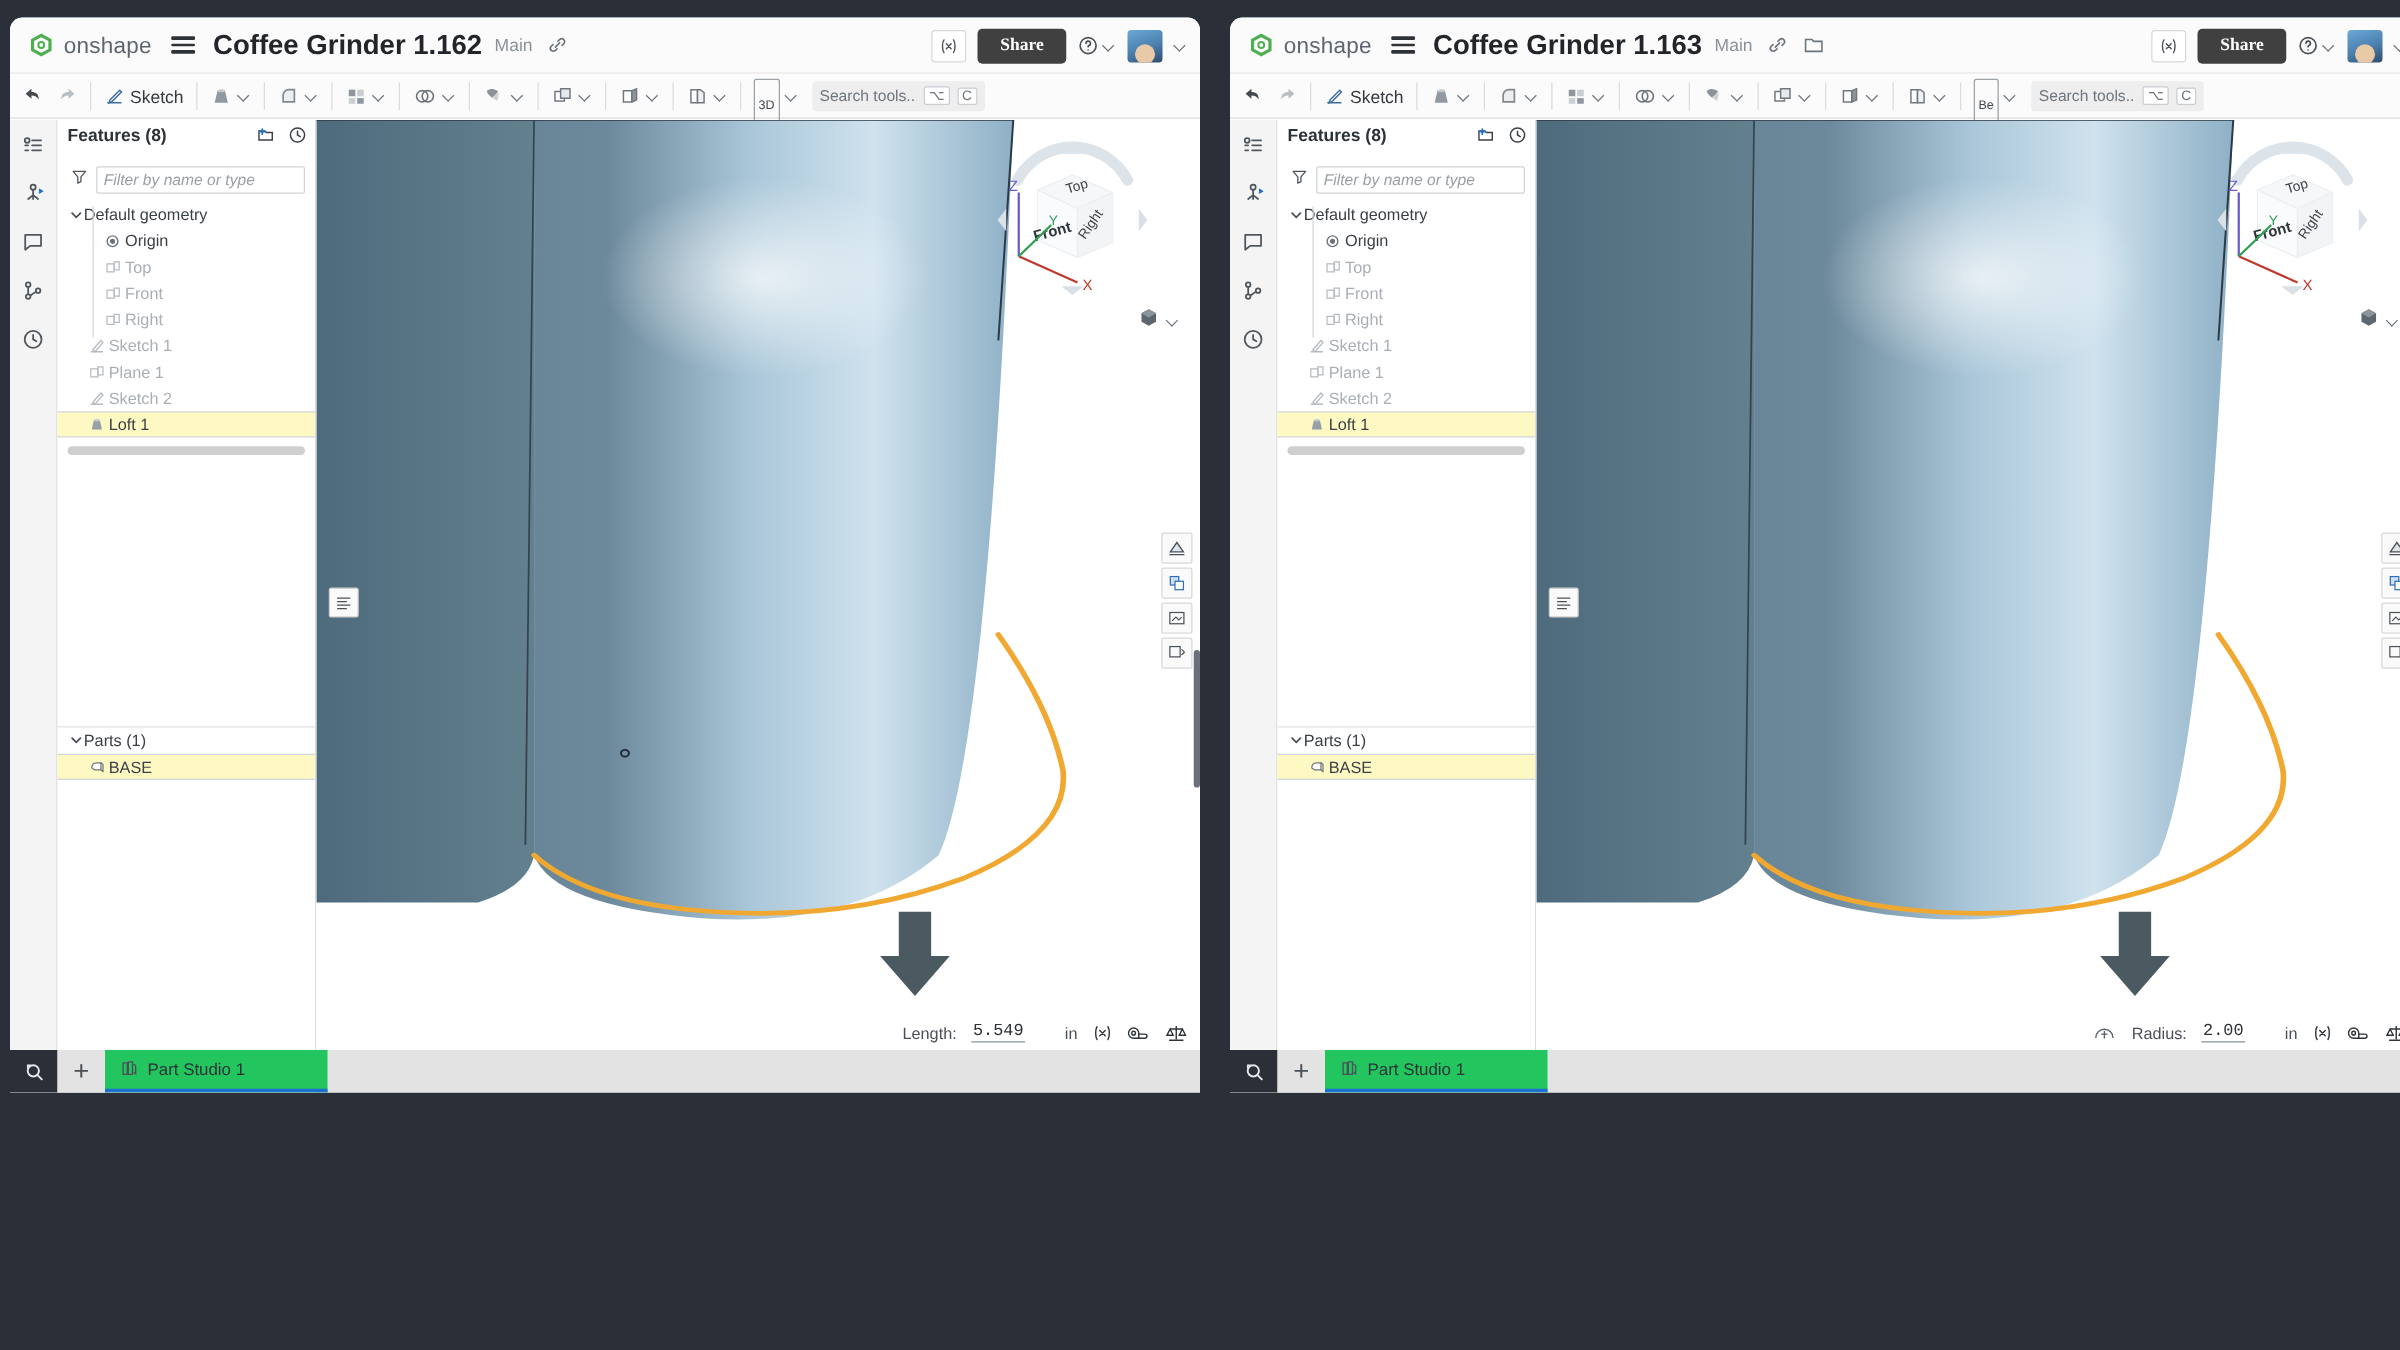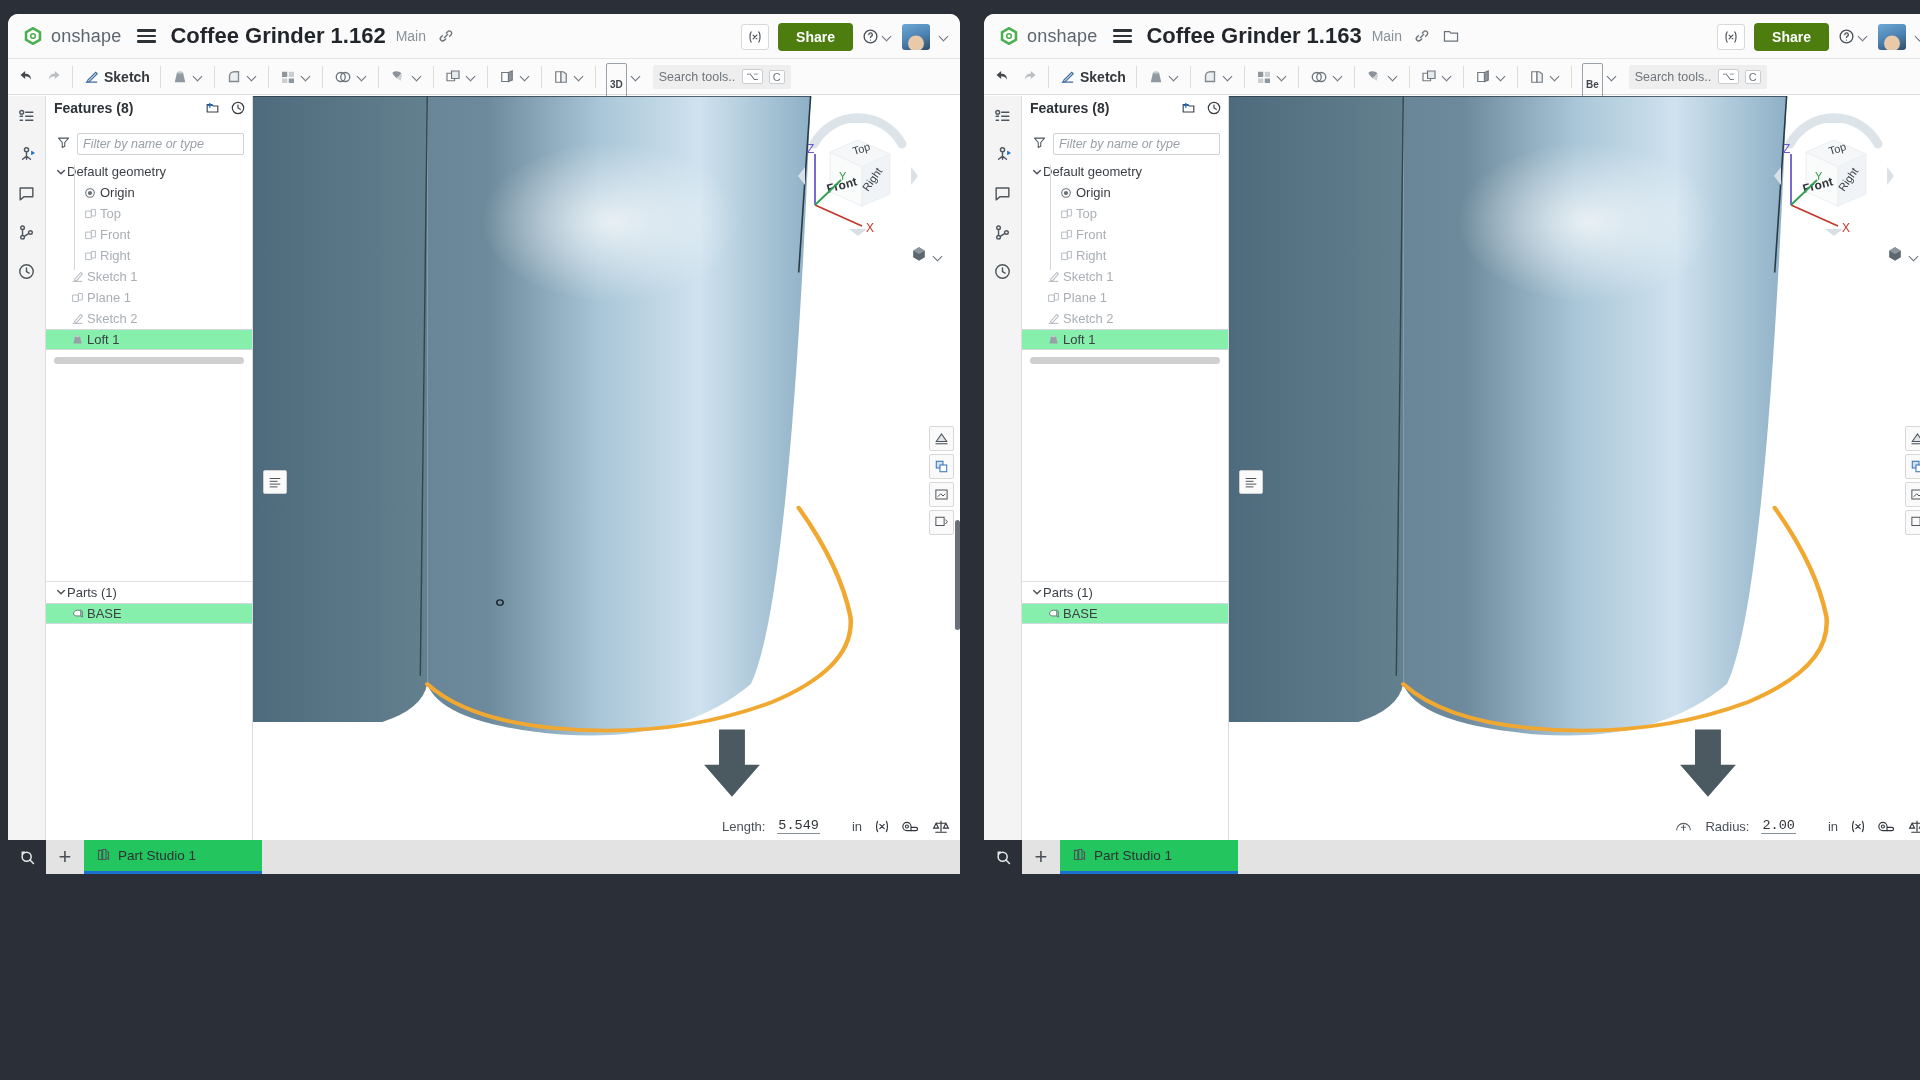--- a/index.html
+++ b/index.html
@@ -28,34 +28,34 @@
   .logo-mark { width: 22px; height: 22px; flex: 0 0 auto; }
   .logo-word { font-size: 18px; color: #5d6670; letter-spacing: .2px; margin-left: 7px; font-weight: 400;}
   .hamb { margin-left: 16px; display: flex; flex-direction: column; gap: 3px; cursor: pointer;}
   .hamb i { display: block; width: 19px; height: 2.6px; background: #2e3338; border-radius: 1px; }
   .doc-title { margin-left: 14px; font-size: 22px; font-weight: bold; color: #22262b; white-space: nowrap;}
   .branch { margin-left: 10px; font-size: 14px; color: #8a9199; }
   .hdr-ico { margin-left: 12px; color: #6b737c; display: flex; align-items: center; }
   .hdr-right { position: absolute; right: 10px; top: 0; height: 45px; display: flex; align-items: center; gap: 9px; }
   .icon-btn { width: 28px; height: 26px; display: flex; align-items: center; justify-content: center;
               border: 1px solid #d8d8d8; border-radius: 3px; background: #fff; color: #4a5057; font-size: 13px;}
-  .share-btn { background: #4d7c0f; color: #fff; font-size: 14px; font-weight: bold; border-radius: 4px;
-               padding: 6px 18px; cursor: pointer; }
+  .share-btn { background: #404040; color: #fff; font-size: 14px; font-weight: bold; border-radius: 4px;
+               padding: 6px 18px; cursor: pointer; font-family: Liberation Serif, serif; }
   .help-btn { display:flex; align-items:center; gap:3px; color:#4a5057; font-size: 15px; }
   .avatar { width: 28px; height: 26px; border-radius: 3px; overflow: hidden; position: relative;
             background: linear-gradient(160deg,#6aa9d8 0%,#4b7fae 55%,#2f4c6b 100%); }
   .avatar::after{content:"";position:absolute;left:50%;top:52%;width:16px;height:16px;border-radius:50%;
                  transform:translate(-50%,-10%);background:#e8c9a8;}
 
   
   .tbar { height: 36px; background: #fbfbfb; border-bottom: 1px solid #dcdcdc;
           display: flex; align-items: center; padding-left: 5px; position: relative; gap: 0px;}
   .tbar .sep { width:1px; height:22px; background:#dcdcdc; margin:0 5px; }
   .tb-item { display:flex; align-items:center; gap:4px; padding: 2px 5px; color:#4e555c; cursor:pointer;
-             border-radius:3px;font-weight:bold; }
+             border-radius:3px; }
   .tb-lbl { font-size: 14px; color: #33383d; }
   .cv { width:11px; height:11px; display:inline-block; position:relative; flex:0 0 auto;}
   .cv::after{content:"";position:absolute;left:1px;top:2px;width:6px;height:6px;border-right:1.7px solid #6b737c;
              border-bottom:1.7px solid #6b737c;transform:rotate(45deg);}
   .sicon{flex:0 0 auto; display:flex; align-items:center; justify-content:center;}
   .badge3d{border:1px solid #9aa1a8;border-radius:2px;font-size:10px;padding:16px 3px;color:#41474d;line-height:1;margin-top:16px;}
   .search-box { margin-left: 6px; background:#eeeeee; border-radius:3px; height:24px; width:138px;
                 display:flex; align-items:center; padding:0 6px; gap:6px;}
   .search-box .ph { font-size:12.5px; color:#6e757c; white-space:nowrap; overflow:hidden;}
   .kbd { font-size:11px; color:#6e757c; border:1px solid #c9ced3; border-radius:2px; padding:0 3px; background:#fff;}
@@ -79,21 +79,21 @@
   .filt { display:flex; align-items:center; gap:6px; padding: 7px 8px 6px 10px;}
   .filt-input { flex:1; height:22px; border:1px solid #cfd3d7; border-radius:2px; background:#fff;
                 font-size:12.5px; color:#9aa0a6; font-style:italic; padding:0 5px; line-height:20px;
                 white-space:nowrap; overflow:hidden;}
   .node { display:flex; align-items:center; height:21px; font-size:13px; color:#3a3f45; padding-left:8px; cursor:pointer;}
   .node .car { width:13px; color:#4a5057; display:flex; align-items:center; justify-content:center;}
   .node .ni  { width:20px; display:flex; align-items:center; justify-content:center; flex:0 0 auto;}
   .node.child { padding-left: 21px; }
   .node.grand { padding-left: 34px; }
   .node.dim { color:#a9afb5; }
-  .node.sel { background:#86efac; border-top:1px solid #cfd8e0; border-bottom:1px solid #cfd8e0; }
+  .node.sel { background:#fef9c3; border-top:1px solid #cfd8e0; border-bottom:1px solid #cfd8e0; }
   .vline { position:absolute; width:1px; background:#d4d8dc; }
   .hscroll { margin: 7px 8px 0 8px; height:7px; background:#cfcfcf; border-radius:4px; }
   .tree-spacer { flex: 1; }
   .parts-sec { border-top:1px solid #e2e2e2; }
   .tree-bottom { height:34px; background:#f4f4f4; border-top:1px solid #dcdcdc;
                  display:flex; align-items:center; padding-left:8px; }
 
   
   .gfx { flex:1; position:relative; background:#ffffff; overflow:hidden; }
   .gfx svg.scene { position:absolute; inset:0; width:100%; height:100%; }

